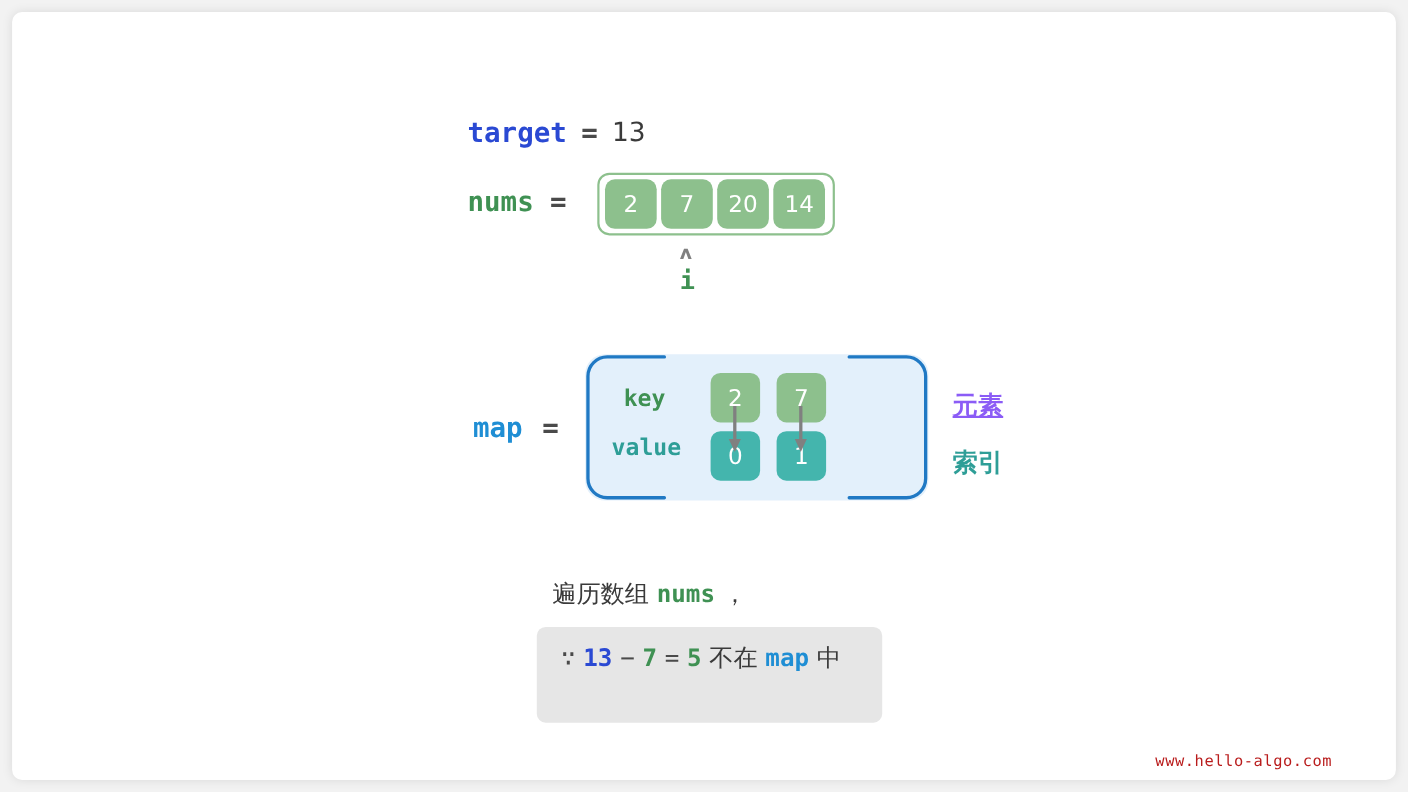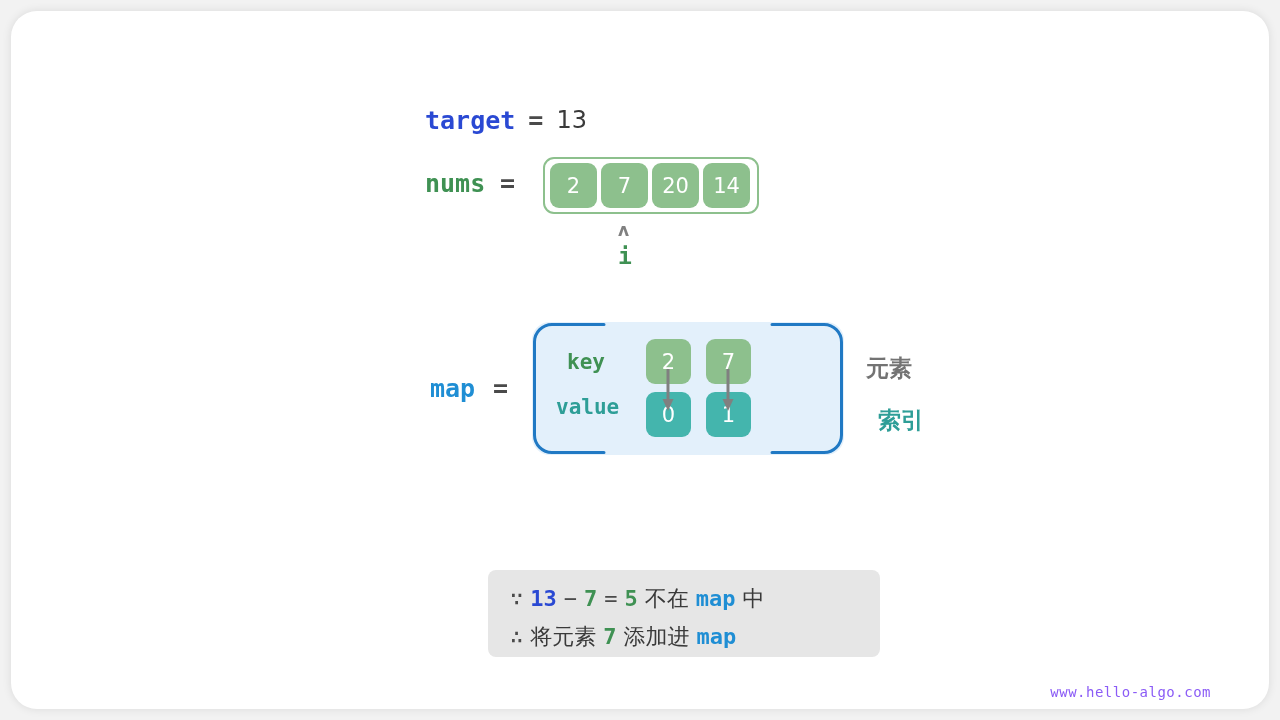--- a/index.html
+++ b/index.html
@@ -20,21 +20,21 @@
   }
 
   
   .card {
     position: absolute;
     left: 11px;
     top: 11px;
     width: 1258px;
     height: 698px;
     background: #ffffff;
-    border-radius: 26px;
+    border-radius: 9px;
     box-shadow: 0 0 10px rgba(0,0,0,0.10);
   }
 
   
   .target-row {
     position: absolute;
     left: 414px;
     top: 92px;
     height: 34px;
     display: flex;
@@ -212,22 +212,22 @@
   }
   .map-arrow.col0 { left: 648px; }
   .map-arrow.col1 { left: 708px; }
 
   .side-label {
     position: absolute;
     font-family: "DejaVu Sans", sans-serif;
     font-weight: bold;
     font-size: 23px;
   }
-  .side-label.elem { left: 855px; top: 342px; color: #737373; }
-  .side-label.index { left: 855px; top: 394px; color: #2e9e97; margin-left: 12px; }
+  .side-label.elem { left: 855px; top: 342px; color: #8b5cf6; text-decoration: underline; }
+  .side-label.index { left: 855px; top: 394px; color: #2e9e97; }
 
   
   .iter-line {
     position: absolute;
     left: 491px;
     top: 514px;
     font-family: "DejaVu Sans", sans-serif;
     font-size: 22px;
     color: #3a3a3a;
     white-space: pre;
@@ -235,21 +235,21 @@
   .iter-line .code-green {
     font-family: "DejaVu Sans Mono", monospace;
     font-weight: bold;
     color: #3f9153;
   }
 
   .info-box {
     position: absolute;
     left: 477px;
     top: 559px;
-    width: 392px;
+    width: 314px;
     height: 87px;
     background: #e6e6e6;
     border-radius: 8px;
     box-sizing: border-box;
     padding: 10px 22px 0 22px;
   }
   .info-line {
     font-family: "DejaVu Sans", sans-serif;
     font-size: 22px;
     color: #3a3a3a;
@@ -275,21 +275,21 @@
     font-family: "DejaVu Sans Mono", monospace;
     color: #4a4a4a;
   }
 
   .watermark {
     position: absolute;
     right: 58px;
     top: 673px;
     font-family: "DejaVu Sans Mono", monospace;
     font-size: 14px;
-    color: #8b5cf6;
+    color: #b91c1c;
     letter-spacing: 0.5px;
   }
 </style>
 </head>
 <body>
 
 <div id="root">
   <div class="card">
 
     <div class="target-row">
@@ -334,23 +334,23 @@
       <polygon points="9,42 3.5,30 14.5,30" fill="#808080"></polygon>
     </svg>
     <svg class="map-arrow col1" viewBox="0 0 18 45">
       <line x1="9" y1="0" x2="9" y2="33" stroke="#808080" stroke-width="3"></line>
       <polygon points="9,42 3.5,30 14.5,30" fill="#808080"></polygon>
     </svg>
 
     <div class="side-label elem">元素</div>
     <div class="side-label index">索引</div>
 
+    <div class="iter-line"><span>遍历数组 </span><span class="code-green">nums</span><span> ，</span></div>
 
     <div class="info-box">
       <div class="info-line"><span class="tok-gray">∵</span><span> </span><span class="tok-blue">13</span><span> </span><span class="tok-gray">−</span><span> </span><span class="tok-green">7</span><span> </span><span class="tok-gray">=</span><span> </span><span class="tok-green">5</span><span> 不在 </span><span class="tok-map">map</span><span> 中</span></div>
 
-      <div class="info-line"><span class="tok-gray">∴</span><span> 将元素 </span><span class="tok-green">7</span><span> 添加进 </span><span class="tok-map">map</span></div>
     </div>
 
     <div class="watermark">www.hello-algo.com</div>
 
   </div>
 </div>
 
 </body></html>

